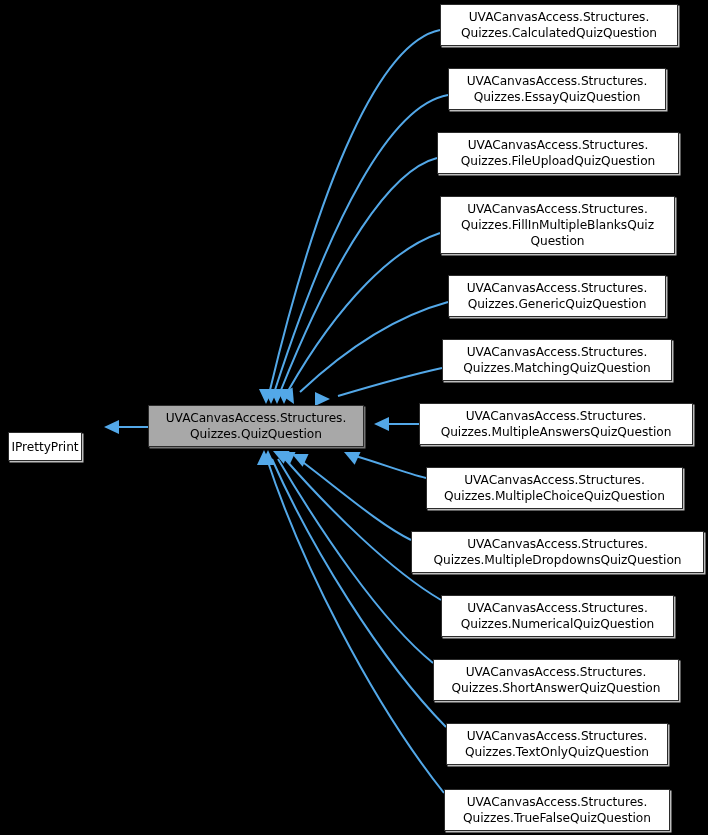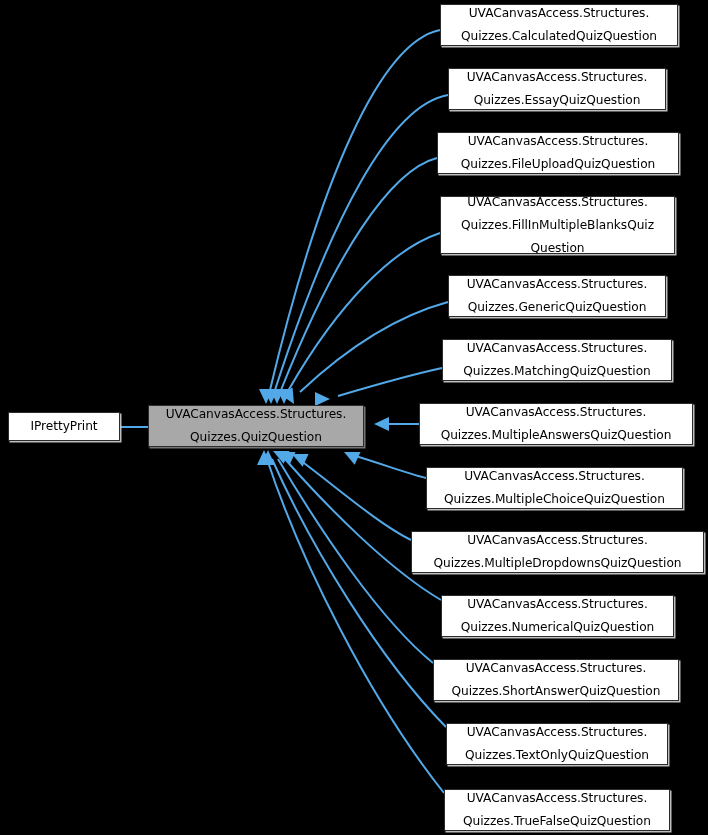--- a/index.html
+++ b/index.html
@@ -25,21 +25,21 @@
     pointer-events: none;
   }
   .node {
     position: absolute;
     box-sizing: border-box;
     display: flex;
     align-items: center;
     justify-content: center;
     text-align: center;
     font-size: 12.2px;
-    line-height: 23px;
+    line-height: 16px;
     color: #000000;
     letter-spacing: -0.05px;
     border: 1px solid #2b2b2b;
     background: #ffffff;
     box-shadow: 1.5px 1.5px 0 0 rgba(200,200,200,0.95);
     z-index: 5;
   }
   .node.root {
     background: #a8a8a8;
     border: 1px solid #2b2b2b;
@@ -84,21 +84,21 @@
         <polygon points="0,0 -15,-7 -15,7" transform="translate(374,424) rotate(180)"></polygon>
         <polygon points="0,0 -15,-7 -15,7" transform="translate(344,452) rotate(205)"></polygon>
         <polygon points="0,0 -15,-7 -15,7" transform="translate(292,454) rotate(205)"></polygon>
         <polygon points="0,0 -15,-7 -15,7" transform="translate(279,452) rotate(205)"></polygon>
         <polygon points="0,0 -15,-7 -15,7" transform="translate(273,451) rotate(205)"></polygon>
         <polygon points="0,0 -15,-7 -15,7" transform="translate(268,450) rotate(-90)"></polygon>
         <polygon points="0,0 -15,-7 -15,7" transform="translate(264,450) rotate(-90)"></polygon>
       </g>
   </svg>
 
-  <div class="node" id="node-iprettyprint" style="left: 8px; top: 412px; width: 112px; height: 29px;">
+  <div class="node" id="node-iprettyprint" style="left: 8px; top: 432px; width: 74px; height: 29px;">
     <span class="label">IPrettyPrint</span>
   </div>
 
   <div class="node root" id="node-root" style="left: 148px; top: 405px; width: 216px; height: 42px;">
     <span class="label">UVACanvasAccess.Structures.
 Quizzes.QuizQuestion</span>
   </div>
 
   <div id="derived-container">
       <div class="node" style="left: 440px; top: 4px; width: 238px; height: 42px;">

